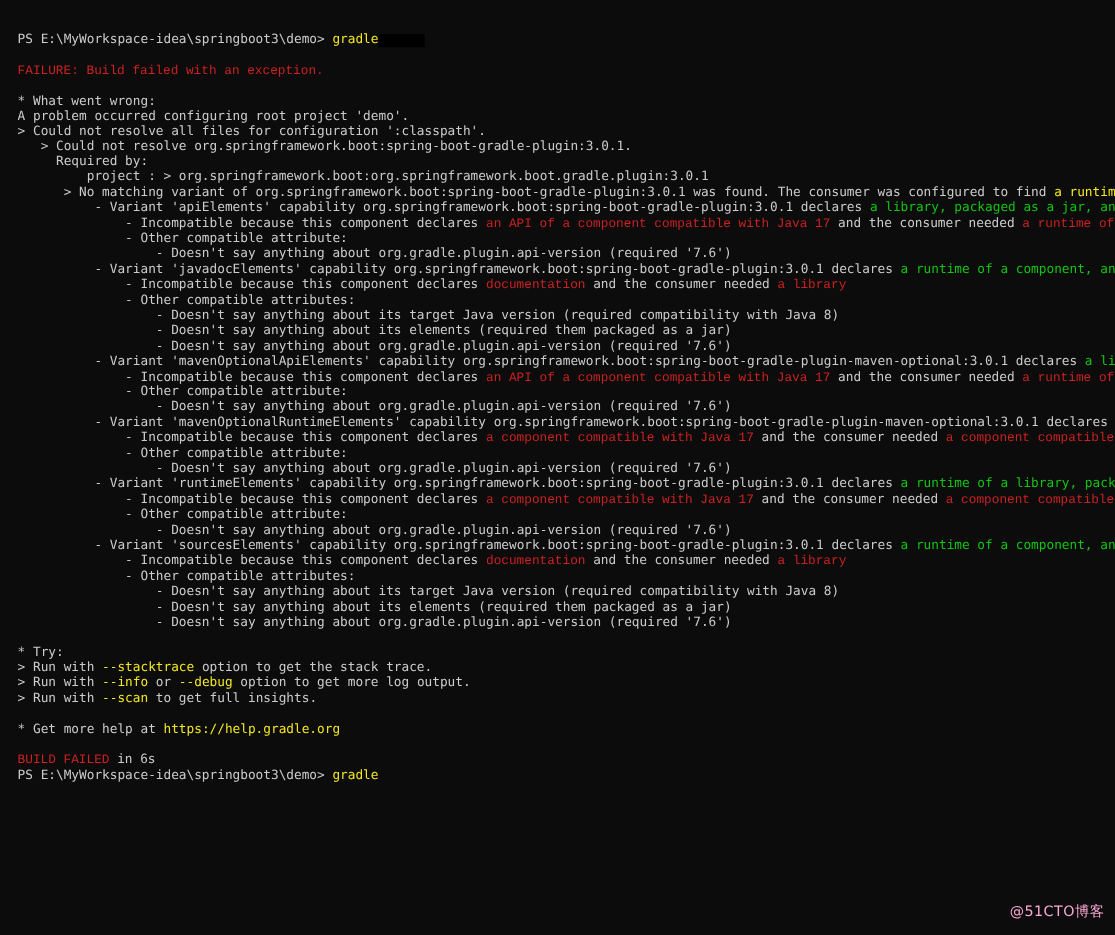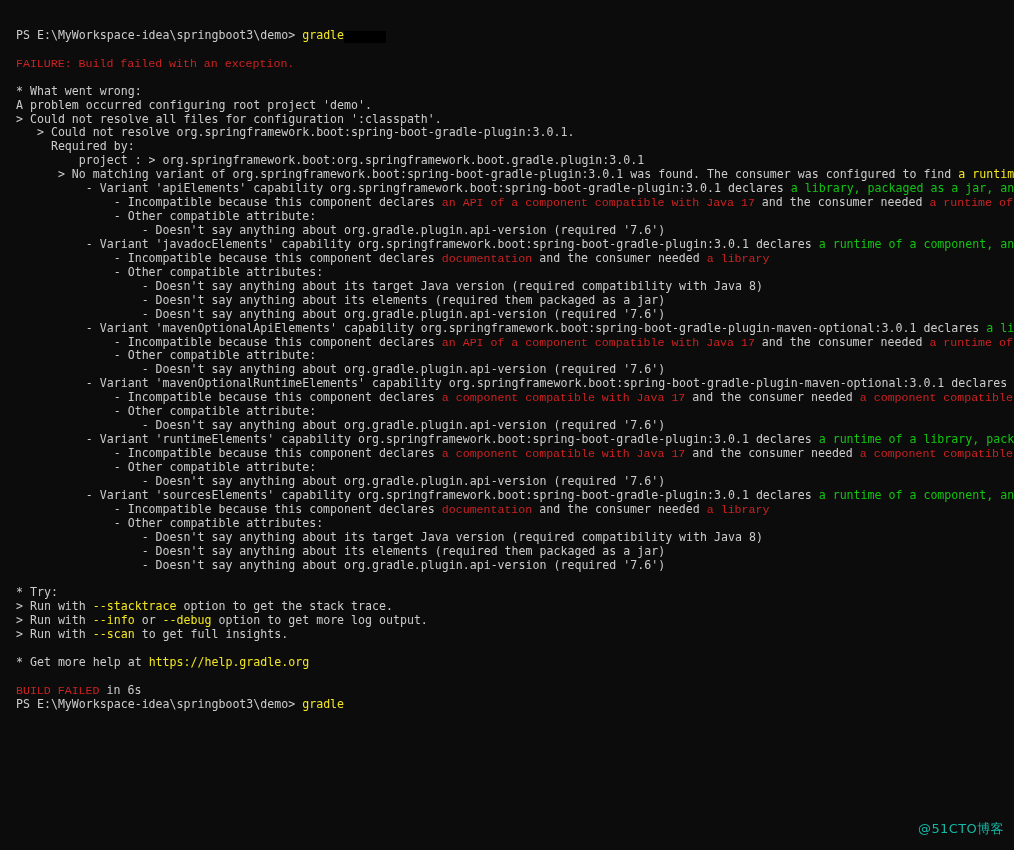--- a/index.html
+++ b/index.html
@@ -44,21 +44,21 @@
     display: inline-block;
     background: #000000;
     color: transparent;
     height: 12px;
     vertical-align: -2px;
   }
   #watermark {
     position: absolute;
     right: 10px;
     bottom: 12px;
-    color: #14b8a6;
+    color: #f9a8d4;
     font-family: "DejaVu Sans", "Liberation Sans", sans-serif;
     font-size: 13px;
     letter-spacing: 0.4px;
     user-select: none;
     pointer-events: none;
   }
 </style>
 </head>
 <body>
 

